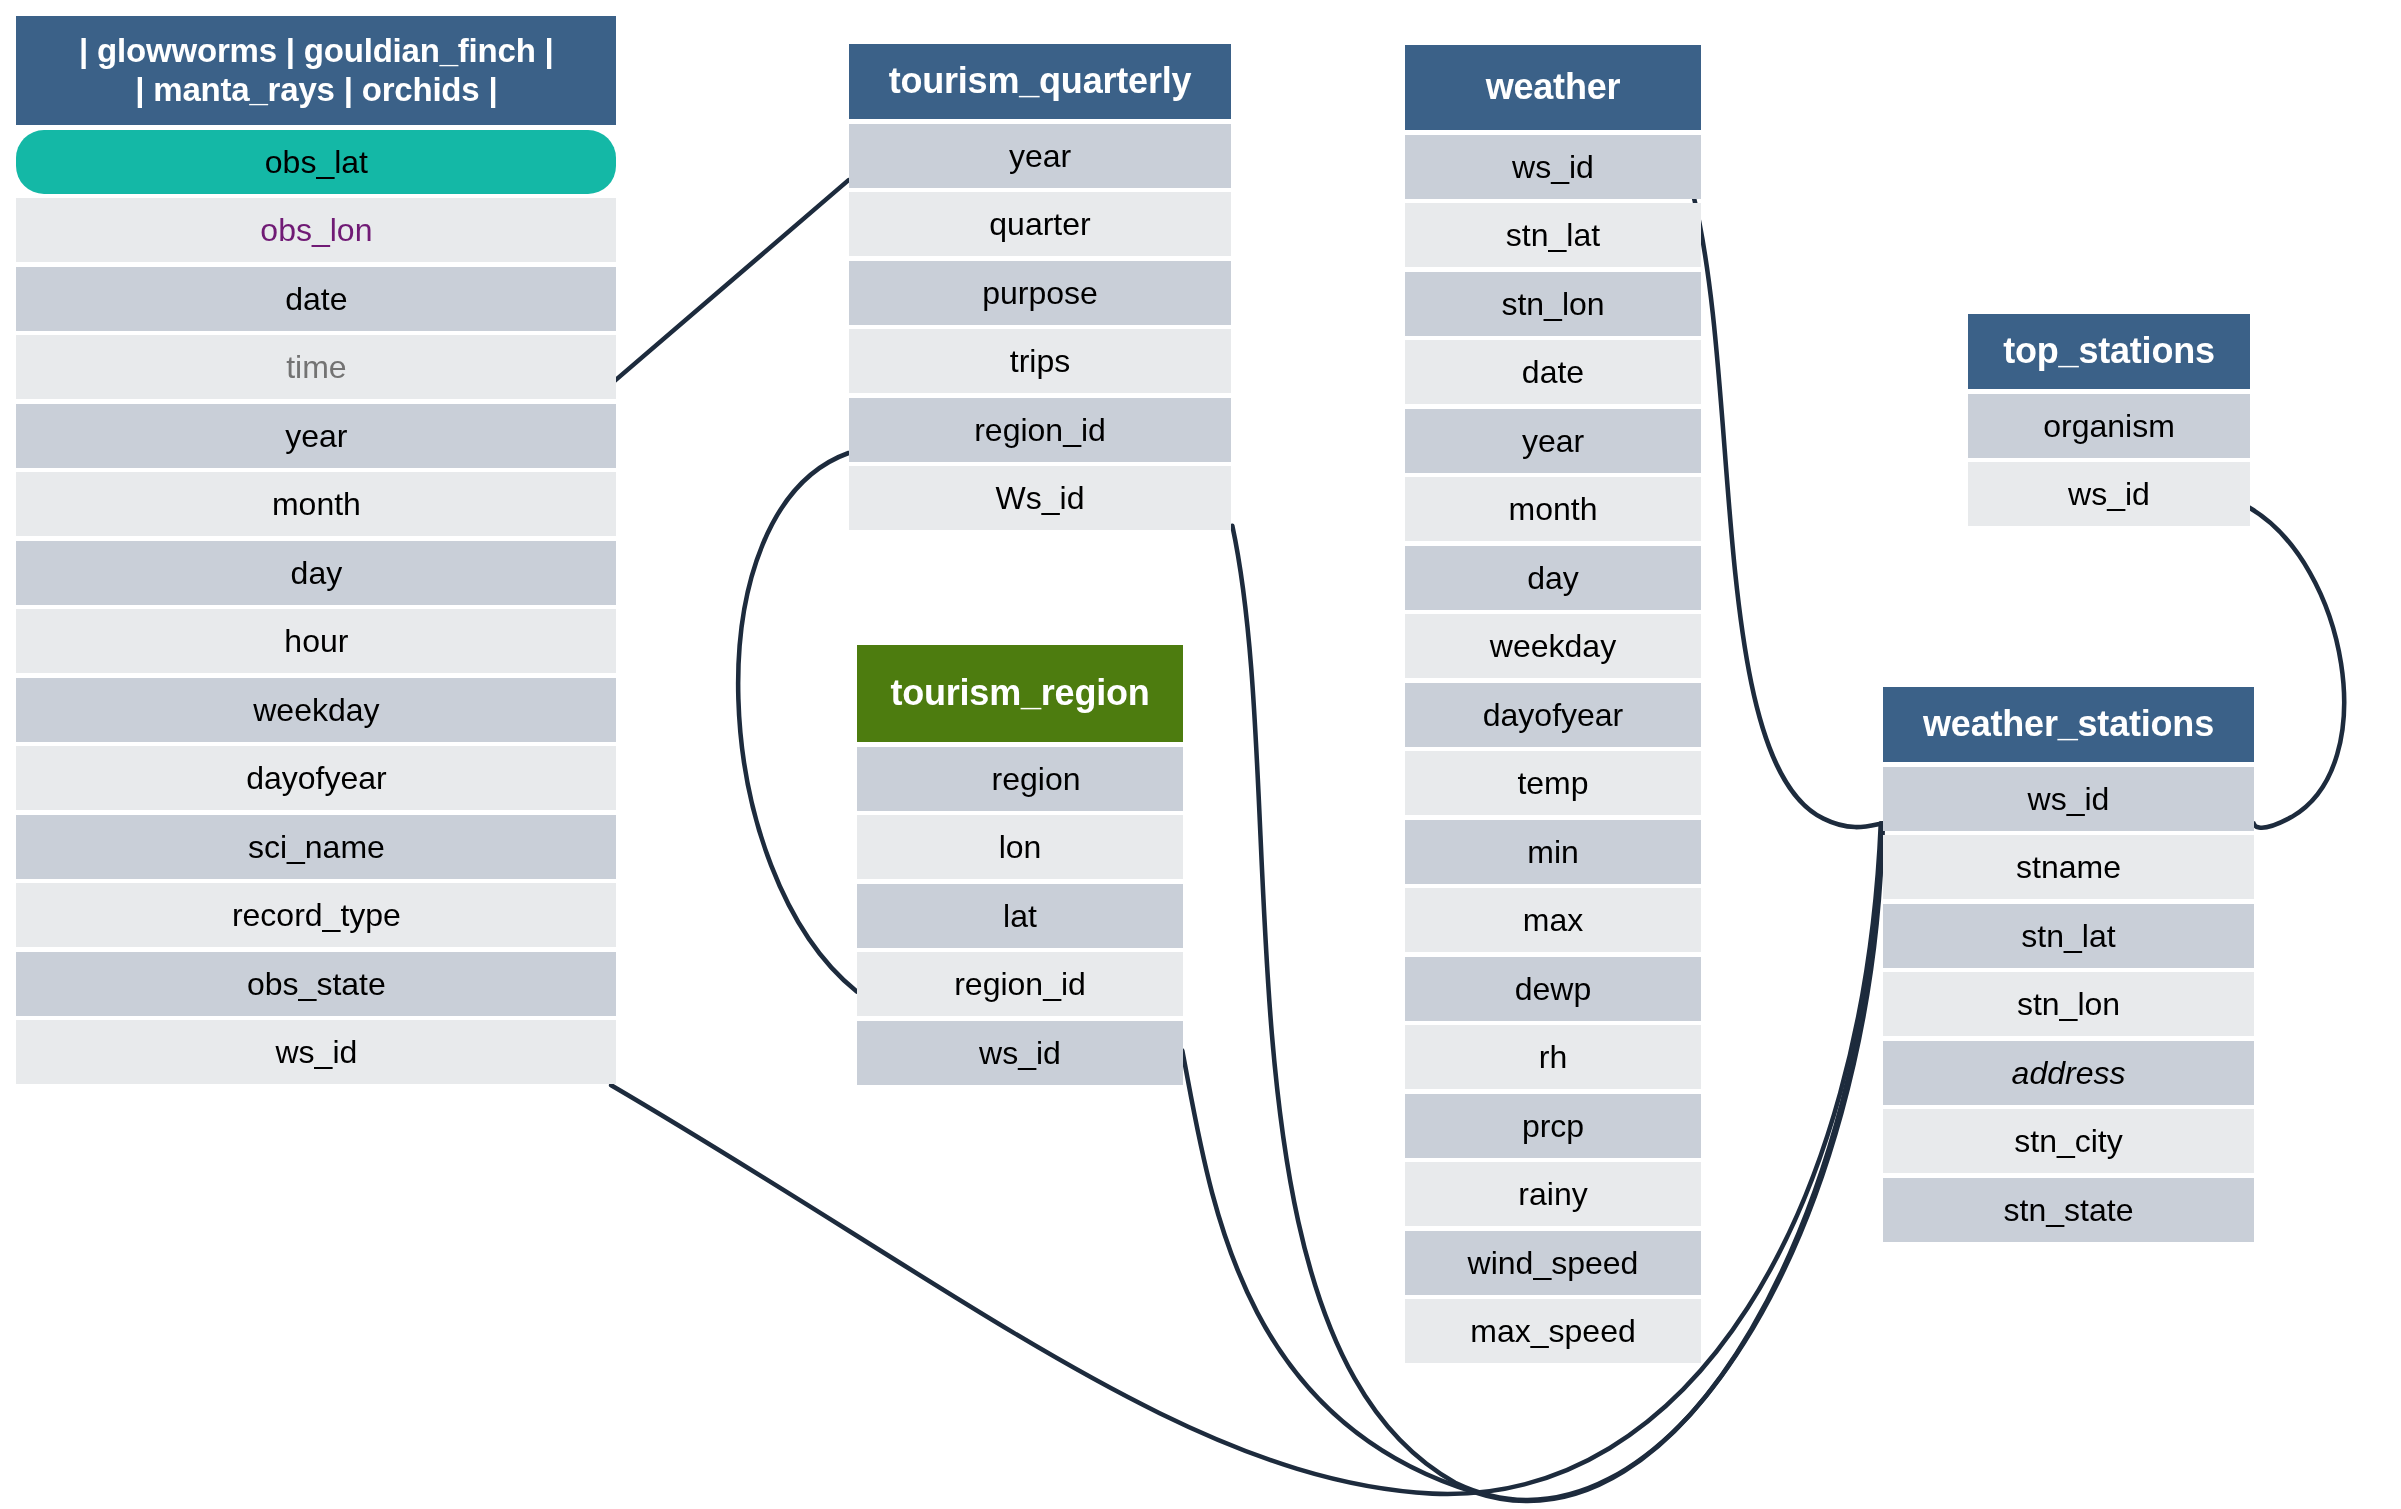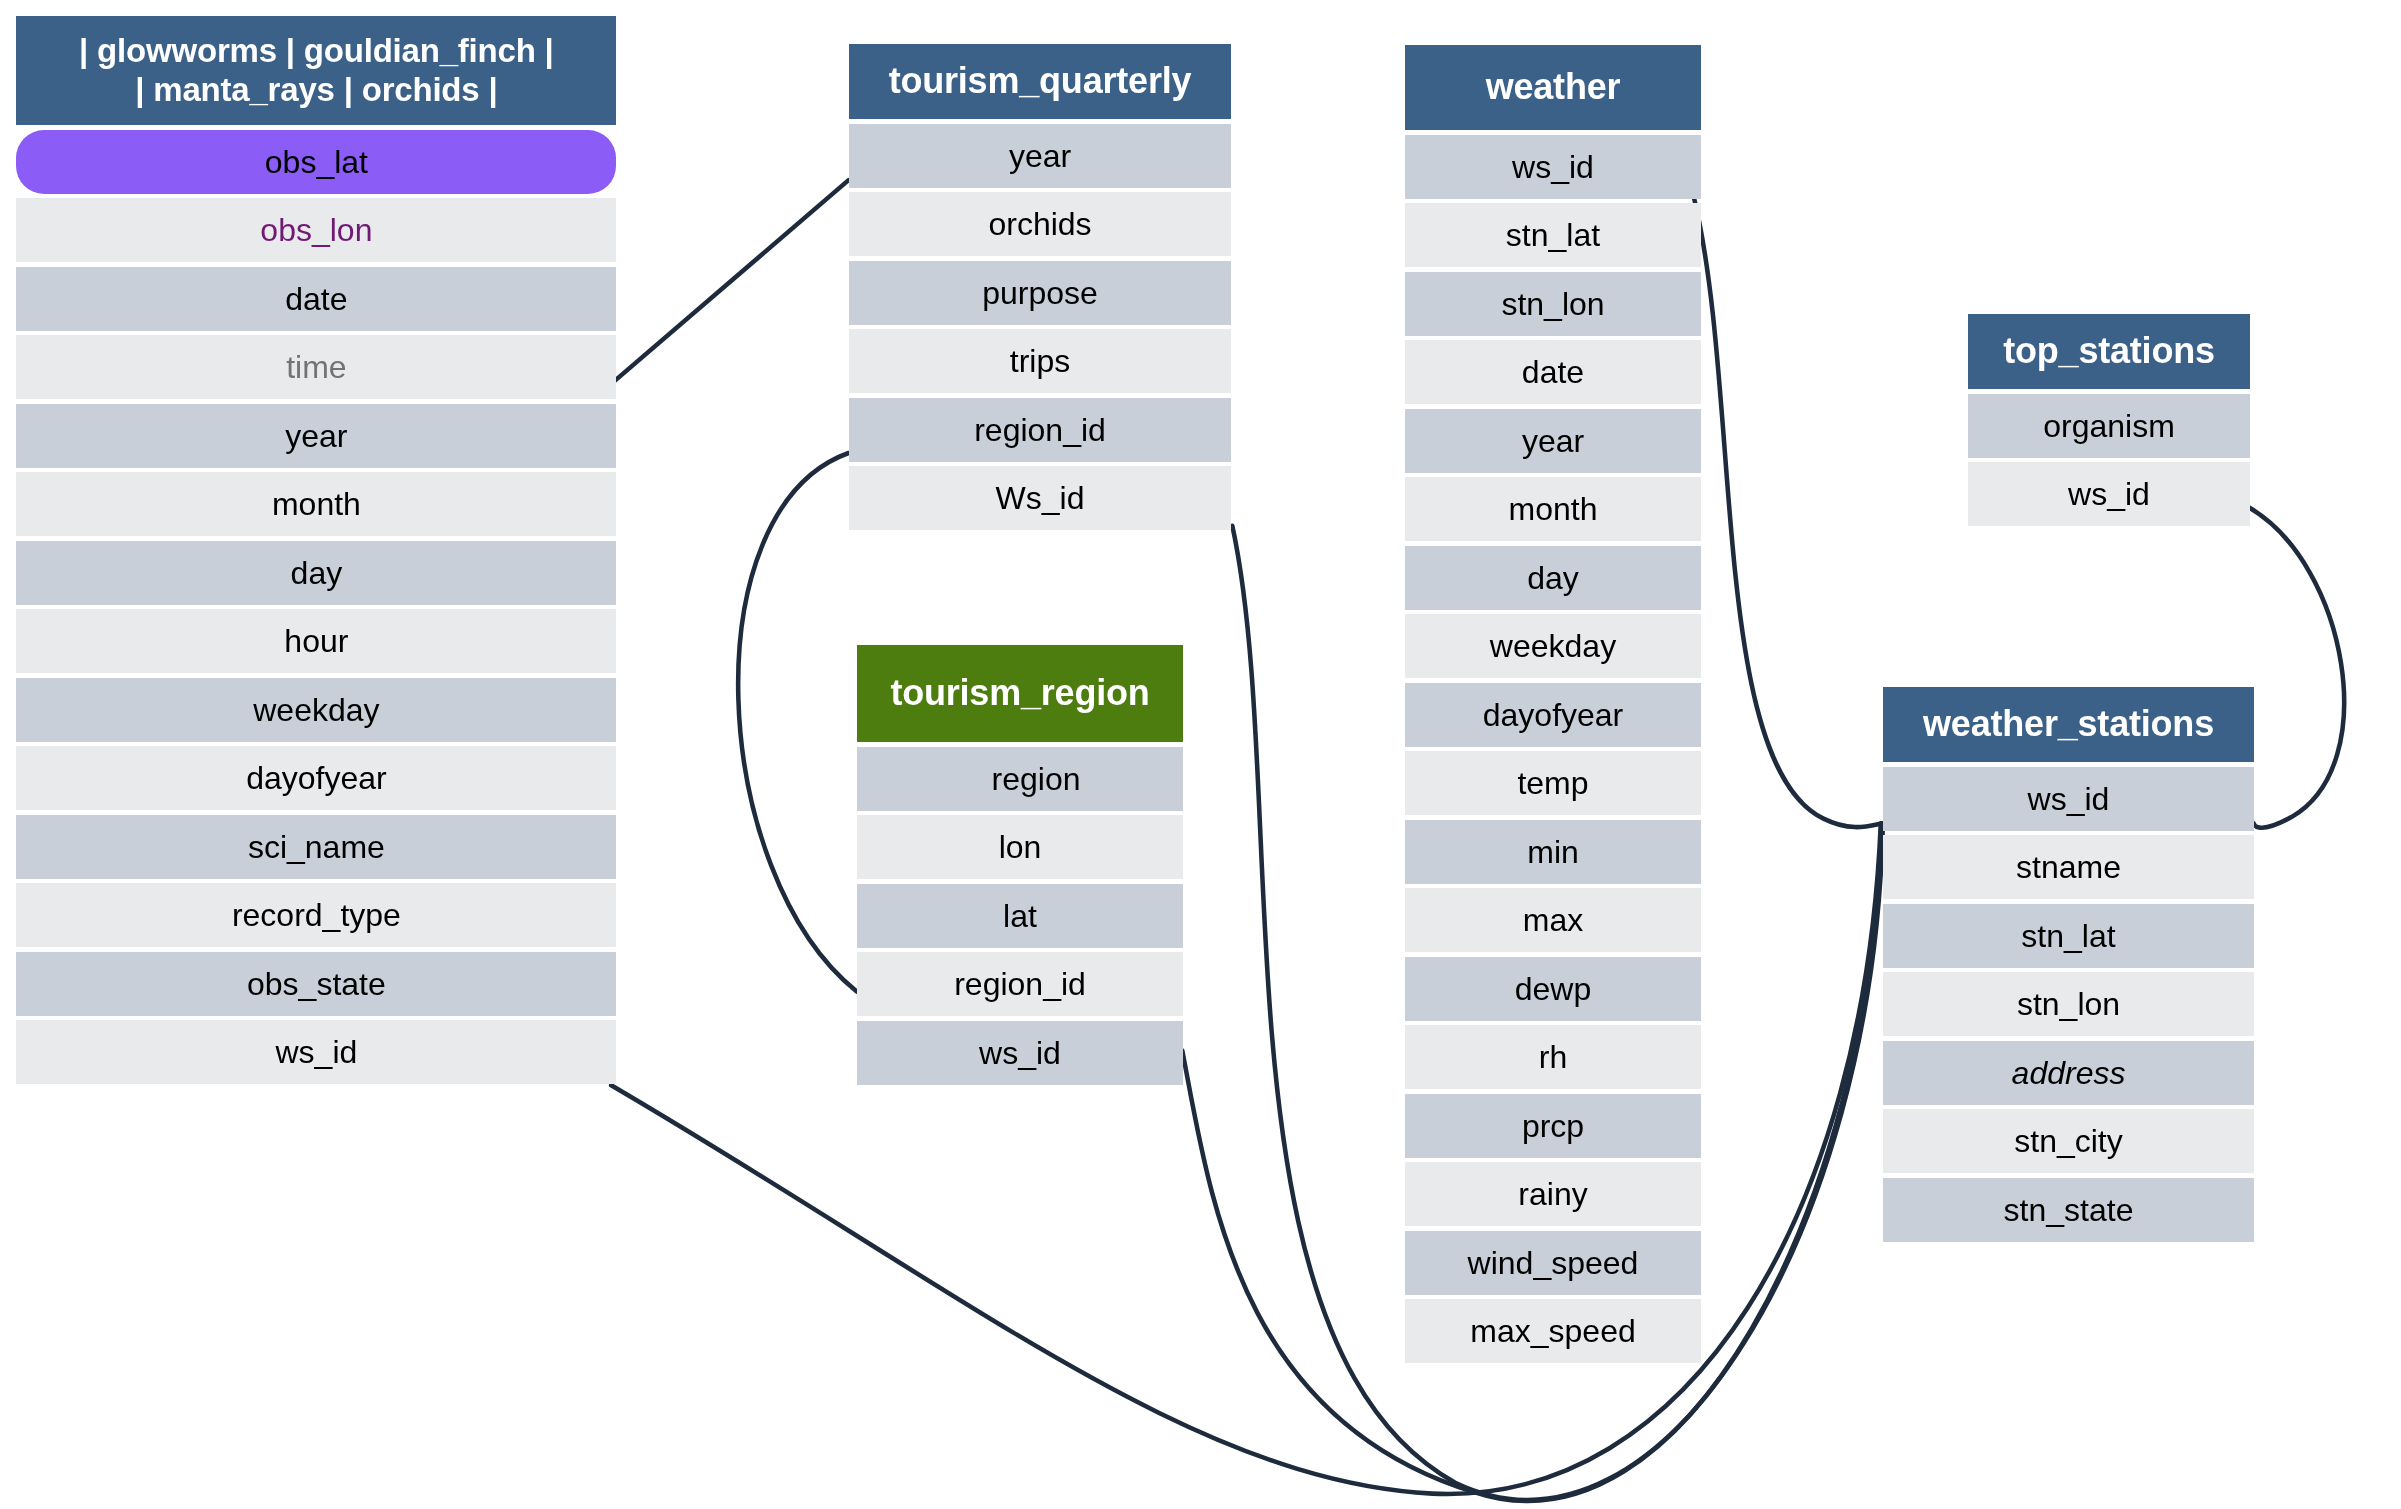--- a/index.html
+++ b/index.html
@@ -76,41 +76,41 @@
       <path d="M 672 1193 C 1060 1420 1310 1628 1575 1642 C 1860 1655 2050 1330 2068 905" fill="none" stroke="#1d2b3d" stroke-width="5" stroke-linecap="round"></path>
       <path d="M 1862 215 C 1915 430 1880 840 2005 900 C 2035 915 2055 908 2070 905" fill="none" stroke="#1d2b3d" stroke-width="5" stroke-linecap="round"></path>
       <path d="M 2473 558 C 2580 620 2620 840 2520 898 C 2480 920 2478 905 2478 905" fill="none" stroke="#1d2b3d" stroke-width="5" stroke-linecap="round"></path>
     </svg>
 
   <div id="entities">
       <div class="entity" style="left: 16.4px; top: 16.4px; width: 600px;">
         <div class="entity-header two-line" style="height: 109px; display: flex; align-items: center; justify-content: center; background: rgb(59, 97, 136); color: rgb(255, 255, 255);">| glowworms | gouldian_finch |
 | manta_rays | orchids |</div>
         <div class="entity-rows">
-          <div class="entity-row odd" style="background: #8b5cf6; color: rgb(0, 0, 0); border-radius: 28px;">obs_lat</div>
+          <div class="entity-row odd" style="background: #14b8a6; color: rgb(0, 0, 0); border-radius: 28px;">obs_lat</div>
           <div class="entity-row even" style="background: rgb(232, 234, 236); color: #701a75;">obs_lon</div>
           <div class="entity-row odd" style="background: rgb(201, 207, 216); color: rgb(0, 0, 0);">date</div>
           <div class="entity-row even" style="background: rgb(232, 234, 236); color: #737373;">time</div>
           <div class="entity-row odd" style="background: rgb(201, 207, 216); color: rgb(0, 0, 0);">year</div>
           <div class="entity-row even" style="background: rgb(232, 234, 236); color: rgb(0, 0, 0);">month</div>
           <div class="entity-row odd" style="background: rgb(201, 207, 216); color: rgb(0, 0, 0);">day</div>
           <div class="entity-row even" style="background: rgb(232, 234, 236); color: rgb(0, 0, 0);">hour</div>
           <div class="entity-row odd" style="background: rgb(201, 207, 216); color: rgb(0, 0, 0);">weekday</div>
           <div class="entity-row even" style="background: rgb(232, 234, 236); color: rgb(0, 0, 0);">dayofyear</div>
           <div class="entity-row odd" style="background: rgb(201, 207, 216); color: rgb(0, 0, 0);">sci_name</div>
           <div class="entity-row even" style="background: rgb(232, 234, 236); color: rgb(0, 0, 0);">record_type</div>
           <div class="entity-row odd" style="background: rgb(201, 207, 216); color: rgb(0, 0, 0);">obs_state</div>
           <div class="entity-row even" style="background: rgb(232, 234, 236); color: rgb(0, 0, 0);">ws_id</div>
         </div>
       </div>
       <div class="entity" style="left: 849px; top: 44px; width: 382px;">
         <div class="entity-header" style="height: 75px; display: flex; align-items: center; justify-content: center; background: rgb(59, 97, 136); color: rgb(255, 255, 255);">tourism_quarterly</div>
         <div class="entity-rows">
           <div class="entity-row odd" style="background: rgb(201, 207, 216); color: rgb(0, 0, 0);">year</div>
-          <div class="entity-row even" style="background: rgb(232, 234, 236); color: rgb(0, 0, 0);">orchids</div>
+          <div class="entity-row even" style="background: rgb(232, 234, 236); color: rgb(0, 0, 0);">quarter</div>
           <div class="entity-row odd" style="background: rgb(201, 207, 216); color: rgb(0, 0, 0);">purpose</div>
           <div class="entity-row even" style="background: rgb(232, 234, 236); color: rgb(0, 0, 0);">trips</div>
           <div class="entity-row odd" style="background: rgb(201, 207, 216); color: rgb(0, 0, 0);">region_id</div>
           <div class="entity-row even" style="background: rgb(232, 234, 236); color: rgb(0, 0, 0);">Ws_id</div>
         </div>
       </div>
       <div class="entity" style="left: 857px; top: 645px; width: 326px;">
         <div class="entity-header" style="height: 97px; display: flex; align-items: center; justify-content: center; background: #4d7c0f; color: rgb(255, 255, 255);">tourism_region</div>
         <div class="entity-rows">
           <div class="entity-row odd" style="background: rgb(201, 207, 216); color: rgb(0, 0, 0); padding-left: 32px;">region</div>

